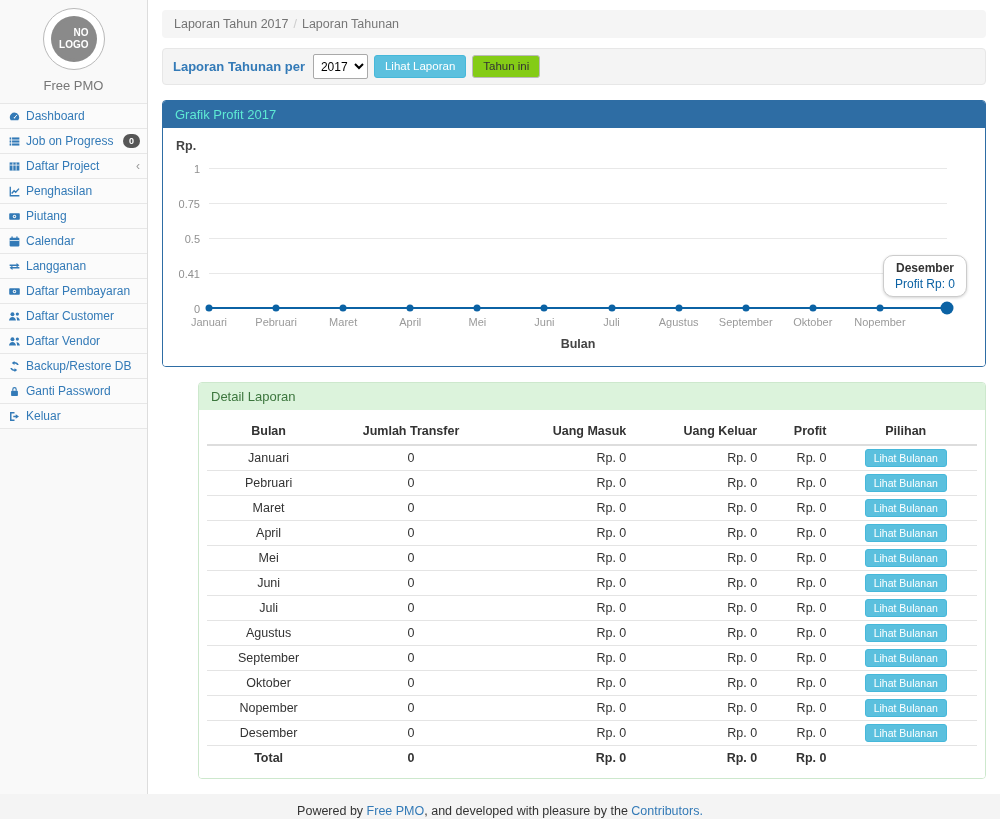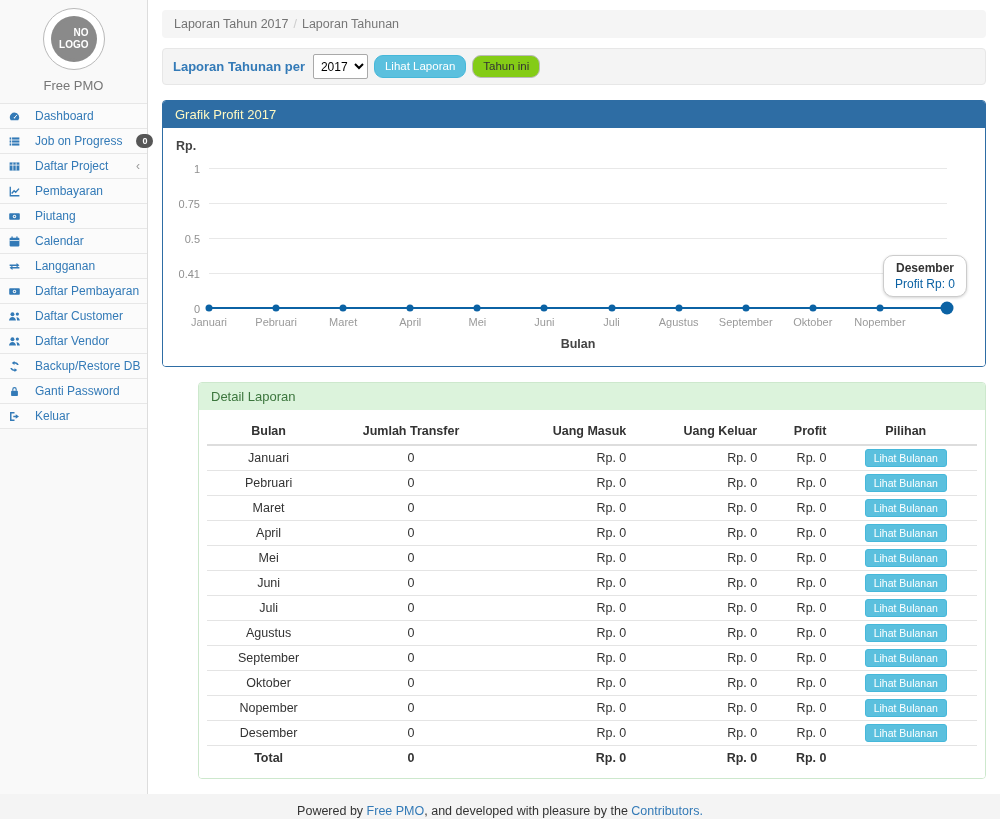--- a/index.html
+++ b/index.html
@@ -11,48 +11,48 @@
   
   .sidebar { width:148px; flex:0 0 148px; background:#f9f9f9; border-right:1px solid #ddd; }
   .logo-area { padding:8px 0 10px; text-align:center; }
   .logo-circle { width:62px; height:62px; margin:0 auto; border:1px solid #b9b9b9; border-radius:50%;
                  display:flex; align-items:center; justify-content:center; background:#fff; }
   .logo-gear { width:46px; height:46px; border-radius:50%; background:#8a8a8a; border:3px dotted #8a8a8a;
                display:flex; align-items:center; justify-content:center; }
   .logo-gear span { color:#fff; font-size:10px; font-weight:bold; text-align:right; line-height:1.25; width:30px; }
   .app-name { margin-top:8px; color:#777; font-size:13px; }
   .nav { border-top:1px solid #e7e7e7; }
-  .nav-item { display:flex; align-items:center; gap:14px; padding:5px 7px; border-bottom:1px solid #e7e7e7;
+  .nav-item { display:flex; align-items:center; gap:5px; padding:5px 7px; border-bottom:1px solid #e7e7e7;
               color:#337ab7; font-size:12px; cursor:pointer; background:#fbfbfb; }
   .nav-icon { width:14px; display:inline-flex; justify-content:center; color:#337ab7; flex:0 0 14px; }
   .nav-label { white-space:nowrap; }
   .badge { margin-left:auto; background:#565656; color:#fff; font-size:9px; font-weight:bold;
            padding:2px 6px; border-radius:9px; }
   .chevron { margin-left:auto; color:#999; font-size:12px; line-height:1; }
 
   
   .main { flex:1; padding:10px 14px 15px; }
   .breadcrumb { background:#f5f5f5; border-radius:4px; padding:7px 12px; font-size:12.5px; color:#777; }
   .breadcrumb a { color:#737373; text-decoration:none; }
   .breadcrumb .sep { margin:0 5px; color:#ccc; }
 
   .toolbar { margin-top:10px; background:#f4f4f4; border:1px solid #e7e7e7; border-radius:4px;
              padding:5px 10px; display:flex; align-items:center; gap:6px; }
   .toolbar-label { color:#337ab7; font-weight:bold; font-size:13px; margin-right:2px; }
   .year-select { height:25px; border:1px solid #a9a9a9; border-radius:2px; background:#fff; font-size:12px;
                  font-family:"Liberation Sans", sans-serif; padding:1px 3px; }
-  .btn { display:inline-block; border-radius:9px; font-size:11.5px; padding:4px 10px; cursor:pointer;
+  .btn { display:inline-block; border-radius:3px; font-size:11.5px; padding:4px 10px; cursor:pointer;
          font-family:"Liberation Sans", sans-serif; line-height:1.2; }
   .btn-info { background:#5bc0de; border:1px solid #46b8da; color:#fff; }
   .btn-default { background:#84cc16; border:1px solid #bbb; color:#333; }
 
   .panel { margin-top:15px; border:1px solid; border-radius:4px; }
   .panel-heading { padding:6px 12px; font-size:13px; border-top-left-radius:3px; border-top-right-radius:3px; }
   .panel-primary { border-color:#2e6da4; }
-  .panel-primary .panel-heading { background:#2e6da4; color:#fef9c3; }
+  .panel-primary .panel-heading { background:#2e6da4; color:#5eead4; }
   .panel-success { border-color:#cde8cd;margin-left:36px; }
   .panel-success .panel-heading { background:#dcf3dc; color:#3c763d; }
   .panel-body { background:#fff; border-bottom-left-radius:3px; border-bottom-right-radius:3px; }
 
   
   .chart-body { position:relative; height:238px; }
   .y-axis-title { position:absolute; left:13px; top:11px; font-weight:bold; font-size:12.5px; color:#444; }
   .plot { position:absolute; left:46px; right:38px; top:40px; bottom:58px; }
   .gridline { position:absolute; left:0; right:0; height:0; border-top:1px solid #e8e8e8; }
   .tick-label { position:absolute; right:calc(100% + 9px); transform:translateY(-50%); color:#909090;
@@ -134,21 +134,21 @@
           <span class="nav-label">Daftar Project</span>
           <span class="chevron">‹</span>
         </div>
         <div class="nav-item">
           <span class="nav-icon">
             <svg viewBox="0 0 16 16" width="13" height="13">
               <path fill="currentColor" d="M2 2h1.6v10.4H14V14H2z"></path>
               <path d="M4.5 10.5 7.5 7l2 2 4-4.5" stroke="currentColor" stroke-width="1.7" fill="none"></path>
             </svg>
           </span>
-          <span class="nav-label">Pembayaran</span>
+          <span class="nav-label">Penghasilan</span>
         </div>
         <div class="nav-item">
           <span class="nav-icon">
             <svg viewBox="0 0 16 16" width="13" height="13">
               <rect x="1.5" y="4" width="13" height="8" rx="1" fill="currentColor"></rect>
               <circle cx="8" cy="8" r="2.1" fill="#f9f9f9"></circle>
               <circle cx="8" cy="8" r="1" fill="currentColor"></circle>
             </svg>
           </span>
           <span class="nav-label">Piutang</span>

